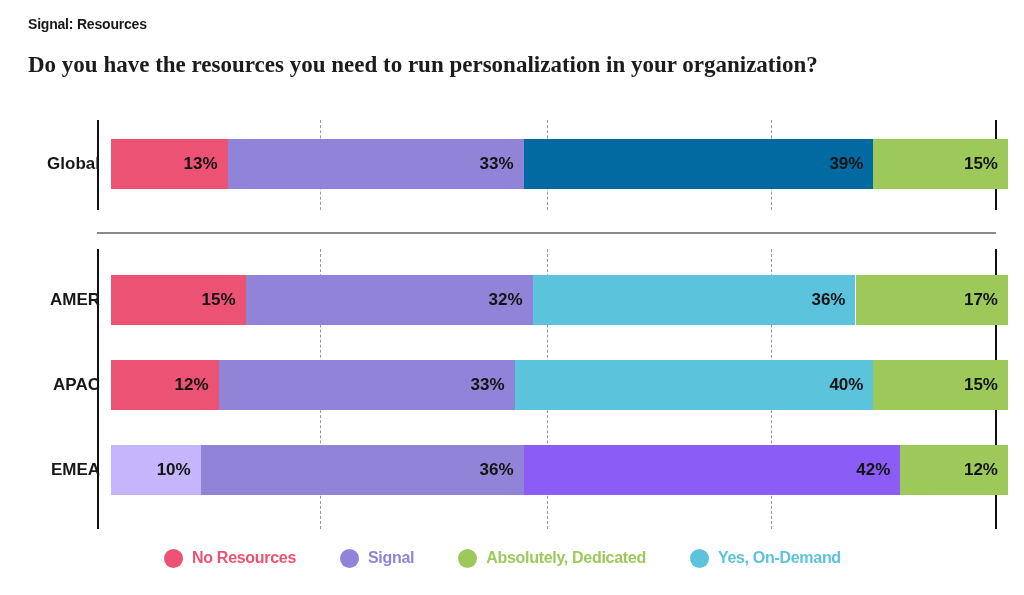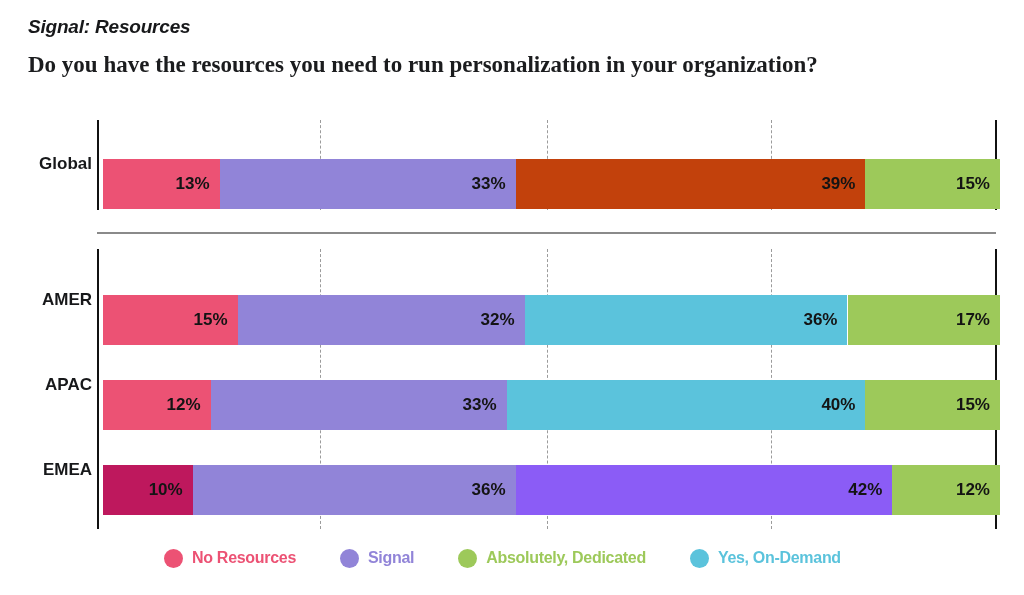--- a/index.html
+++ b/index.html
@@ -14,26 +14,25 @@
     font-family: "Liberation Sans", sans-serif;
     color: #1c1c1c;
     overflow: hidden;
   }
 
   
   .chart-title {
     position: absolute;
     left: 28px;
     top: 16px;
-    font-size: 19px;
+    font-size: 14px;
     font-weight: bold;
     letter-spacing: -0.2px;
     color: #17181a;
     white-space: nowrap;
-    font-style: italic;
   }
   .chart-subtitle {
     position: absolute;
     left: 28px;
     top: 52px;
     font-family: "Liberation Serif", serif;
     font-size: 23px;
     font-weight: bold;
     color: #1b1c1e;
     white-space: nowrap;
@@ -78,21 +77,21 @@
     left: 97px;
     width: 899px;
     height: 2px;
     background: #8a8a8a;
     top: 232px;
   }
 
   
   .bar-row {
     position: absolute;
-    left: 4px;
+    left: 12px;
     right: 0;
     height: 50px;
     text-decoration: underline;
   }
   .row-label {
     position: absolute;
     left: 0;
     width: 88px;
     top: 0;
     height: 50px;
@@ -101,21 +100,20 @@
     font-size: 17px;
     font-weight: bold;
     color: #17181a;
   }
   .bar-track {
     position: absolute;
     left: 99px;
     top: 0;
     height: 50px;
     width: 897px;
-    margin-top: 20px;
   }
   .seg {
     position: absolute;
     top: 0;
     height: 50px;
     box-sizing: border-box;
   }
   .seg-value {
     position: absolute;
     right: 10px;
@@ -171,21 +169,21 @@
   <div id="rows-global">
       <div class="bar-row" style="top: 19px;">
         <div class="row-label">Global</div>
         <div class="bar-track">
           <div class="seg" style="left: 0px; width: 116.61px; background: rgb(236, 82, 116);">
             <span class="seg-value">13%</span>
           </div>
           <div class="seg" style="left: 116.61px; width: 296.01px; background: rgb(145, 132, 216);">
             <span class="seg-value">33%</span>
           </div>
-          <div class="seg" style="left: 412.62px; width: 349.83px; background: #c2410c;">
+          <div class="seg" style="left: 412.62px; width: 349.83px; background: #0369a1;">
             <span class="seg-value">39%</span>
           </div>
           <div class="seg" style="left: 762.45px; width: 134.55px; background: rgb(157, 201, 90);">
             <span class="seg-value">15%</span>
           </div>
         </div>
       </div>
     </div>
 </div>
 
@@ -228,21 +226,21 @@
             <span class="seg-value">40%</span>
           </div>
           <div class="seg" style="left: 762.45px; width: 134.55px; background: rgb(157, 201, 90);">
             <span class="seg-value">15%</span>
           </div>
         </div>
       </div>
       <div class="bar-row" style="top: 196px;">
         <div class="row-label">EMEA</div>
         <div class="bar-track">
-          <div class="seg" style="left: 0px; width: 89.7px; background: #be185d; text-align: right;">
+          <div class="seg" style="left: 0px; width: 89.7px; background: #c4b5fd; text-align: right;">
             <span class="seg-value">10%</span>
           </div>
           <div class="seg" style="left: 89.7px; width: 322.92px; background: rgb(145, 132, 216);">
             <span class="seg-value">36%</span>
           </div>
           <div class="seg" style="left: 412.62px; width: 376.74px; background: #8b5cf6;">
             <span class="seg-value">42%</span>
           </div>
           <div class="seg" style="left: 789.36px; width: 107.64px; background: rgb(157, 201, 90);">
             <span class="seg-value">12%</span>

